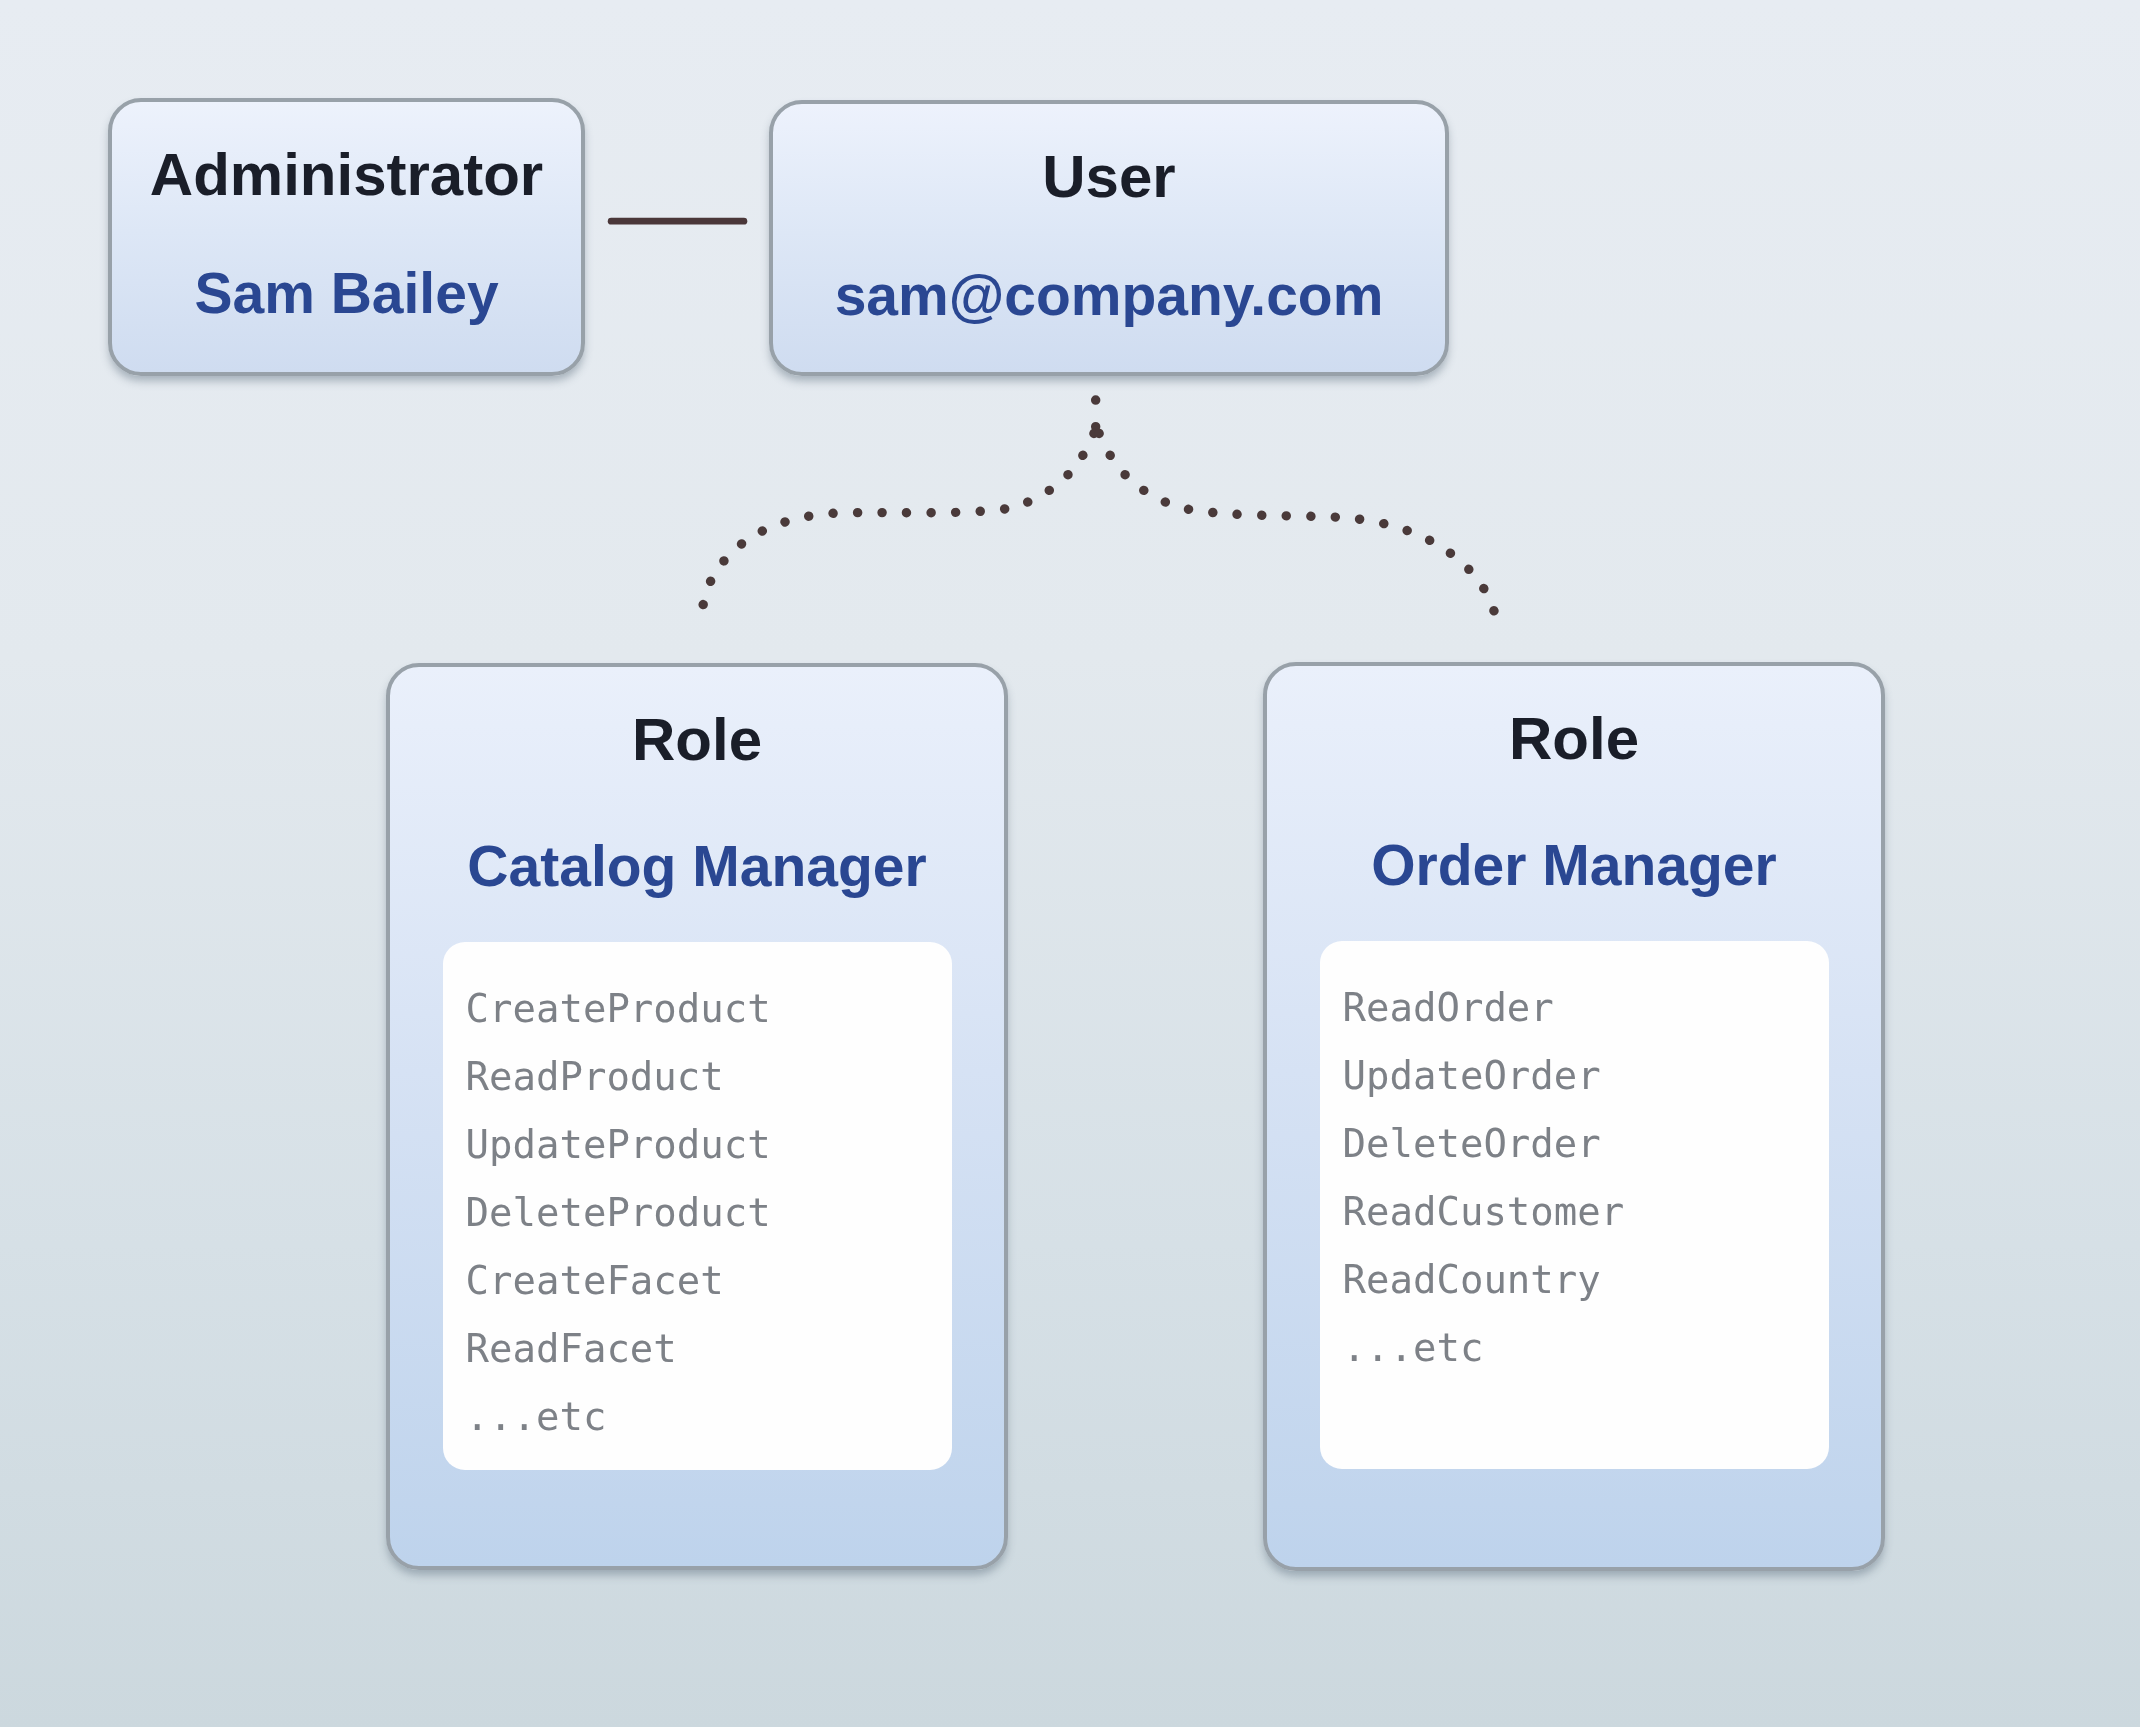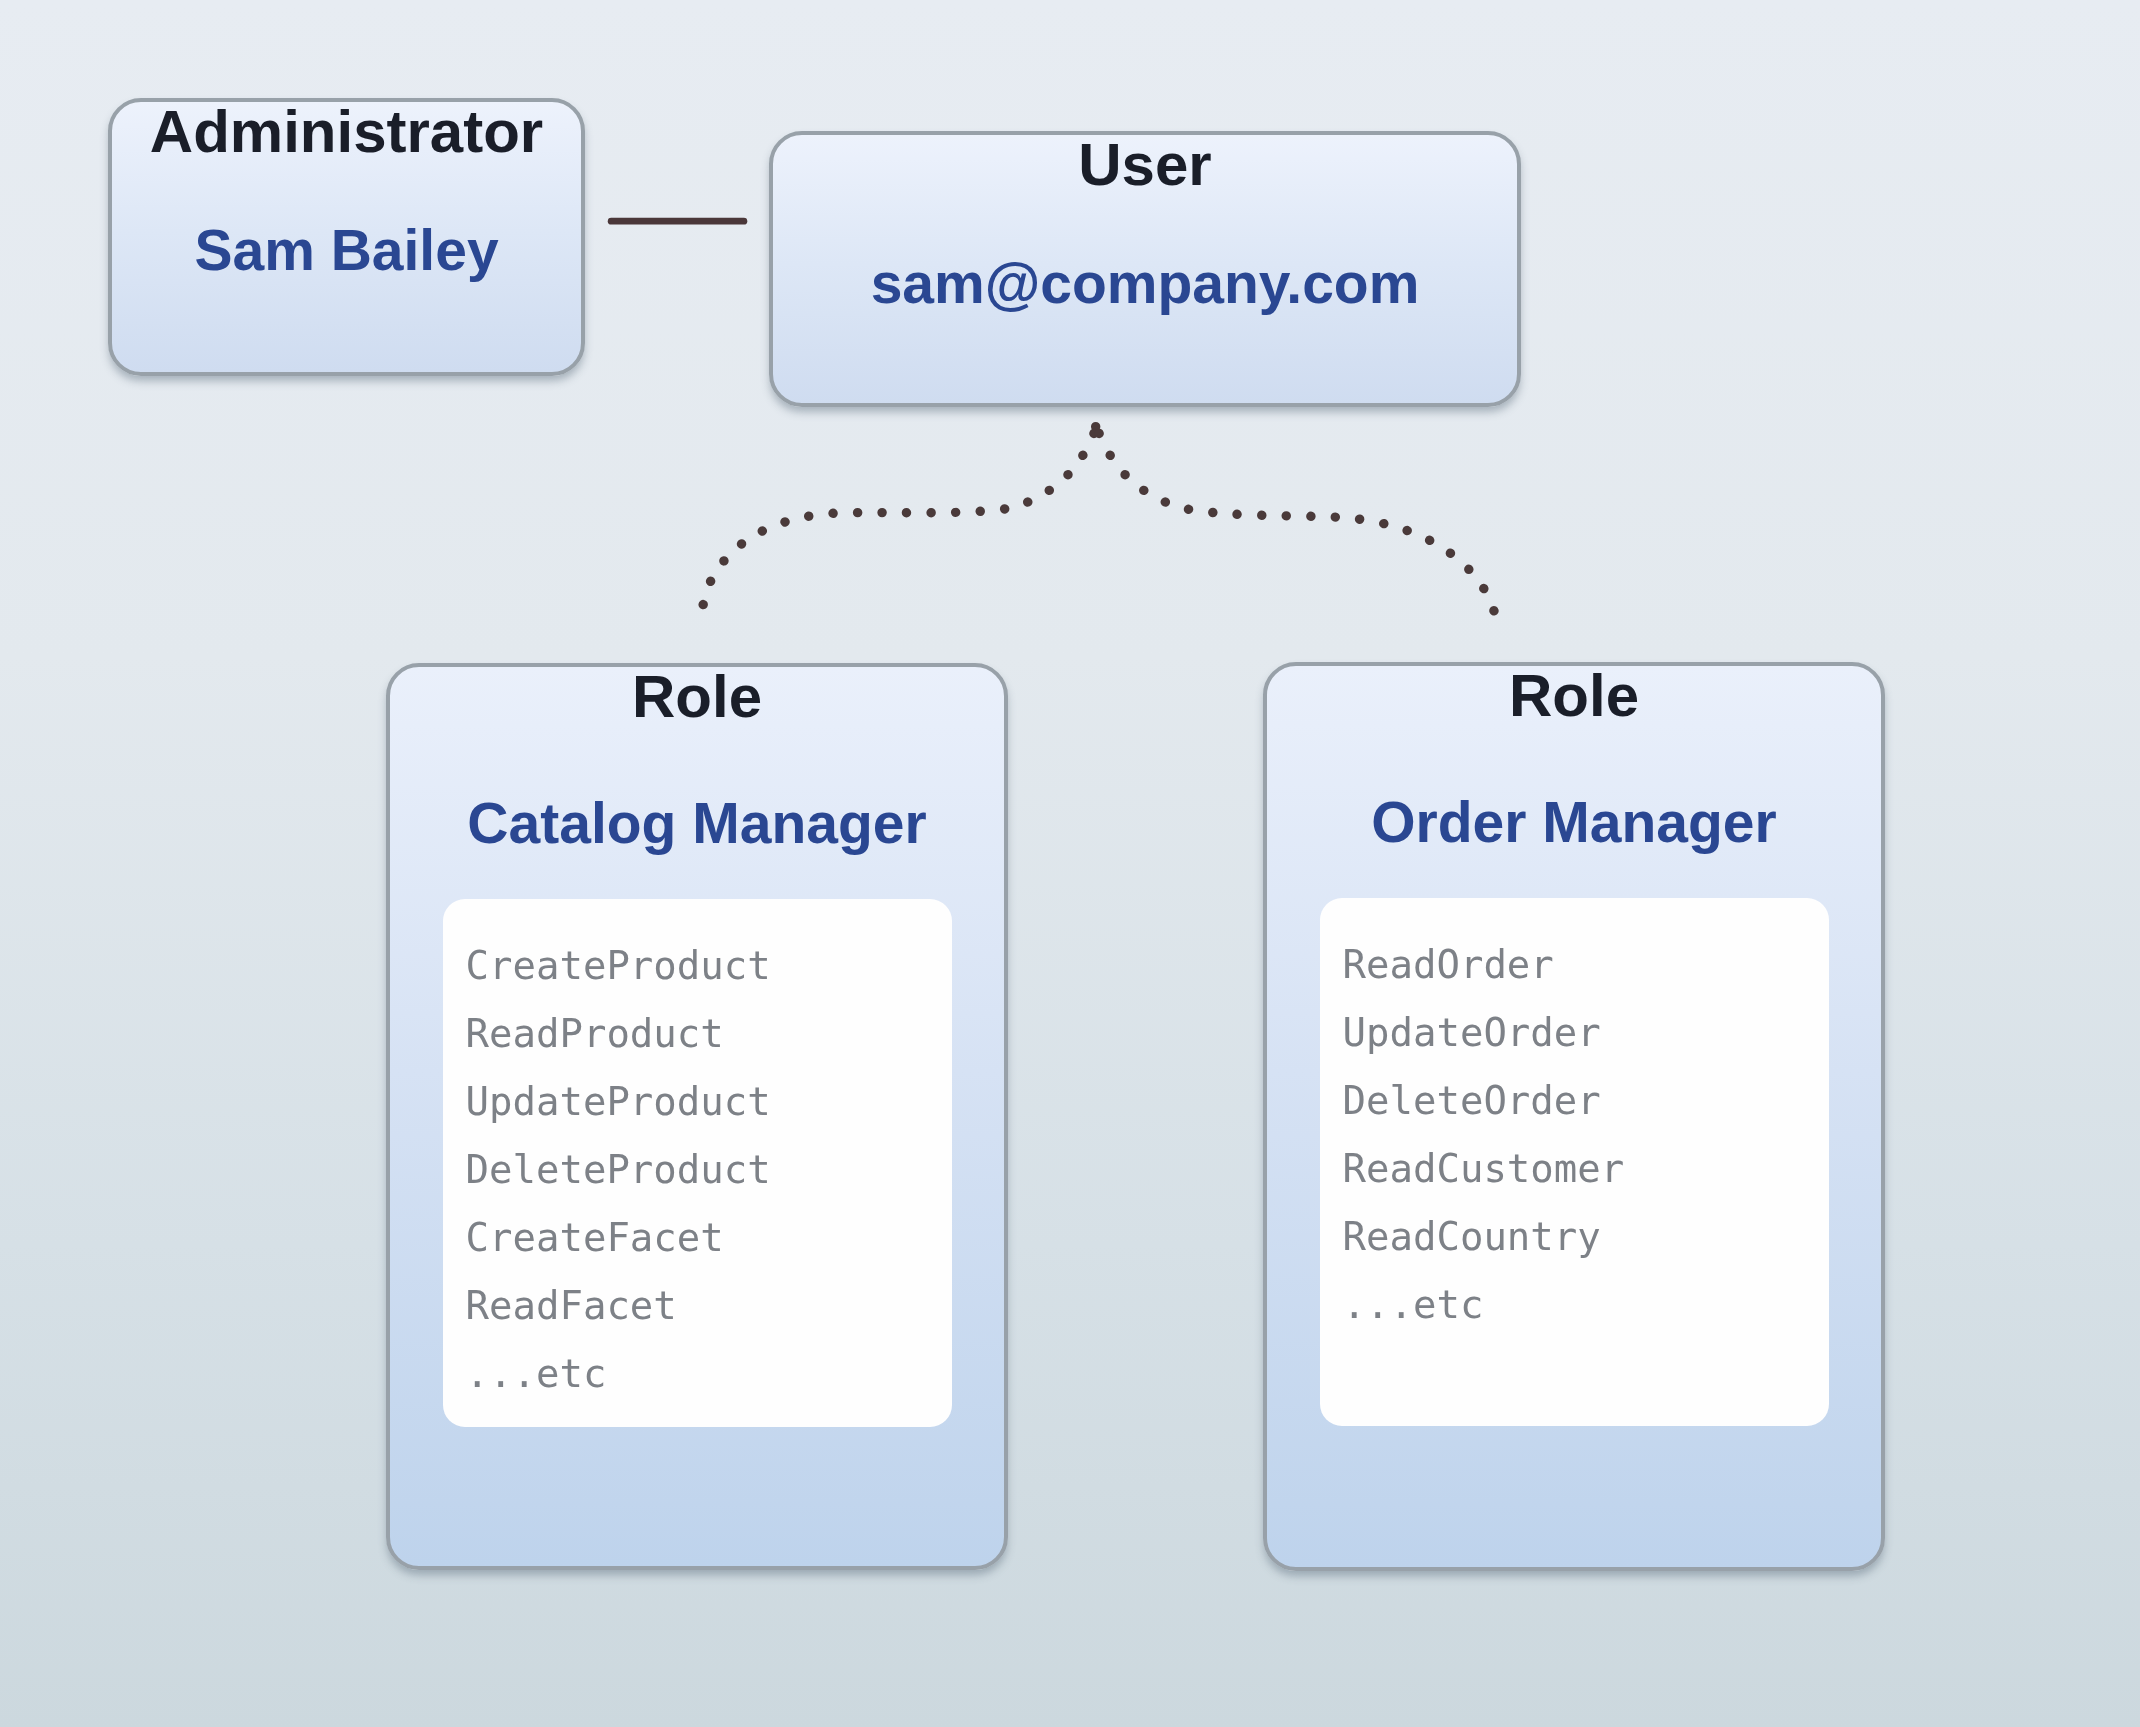--- a/index.html
+++ b/index.html
@@ -20,20 +20,21 @@
   }
   .node {
     position: absolute;
     box-sizing: border-box;
     border: 4.3px solid #98a1a9;
     border-radius: 33px;
     box-shadow: 0 6px 8.6px -1.7px rgba(92,108,124,0.45);
     display: flex;
     flex-direction: column;
     align-items: center;
+    padding-top: 43px;
   }
   .node.small {
     background: linear-gradient(180deg, #edf2fc 0%, #dde7f6 48%, #cfdcf0 100%);
   }
   .node.large {
     background: linear-gradient(180deg, #eaf0fb 0%, #d6e2f4 45%, #bed3ec 100%);
     margin-left: 29px;
   }
   .node-title {
     font-size: 60px; line-height: 60px;
@@ -60,21 +61,21 @@
   }
   .perm-item {
     font-family: "DejaVu Sans Mono", monospace;
     font-size: 39px;
     line-height: 68px;
     color: #7d8187;
     white-space: nowrap;
   }
   
   .node-admin   { left: 108px;  top: 98px; width: 477px; height: 278px; }
-  .node-user    { left: 769px;  top: 100px; width: 752px; height: 276px; margin-top: 31px; }
+  .node-user    { left: 769px;  top: 100px; width: 680px; height: 276px; }
   .node-catalog { left: 357px;  top: 663px; width: 622px; height: 907px; }
   .node-order   { left: 1234px; top: 662px; width: 622px; height: 909px; }
 </style>
 </head>
 <body>
 
 <div class="canvas">
 
   <svg class="connectors" viewBox="0 0 2500 2018">
 

